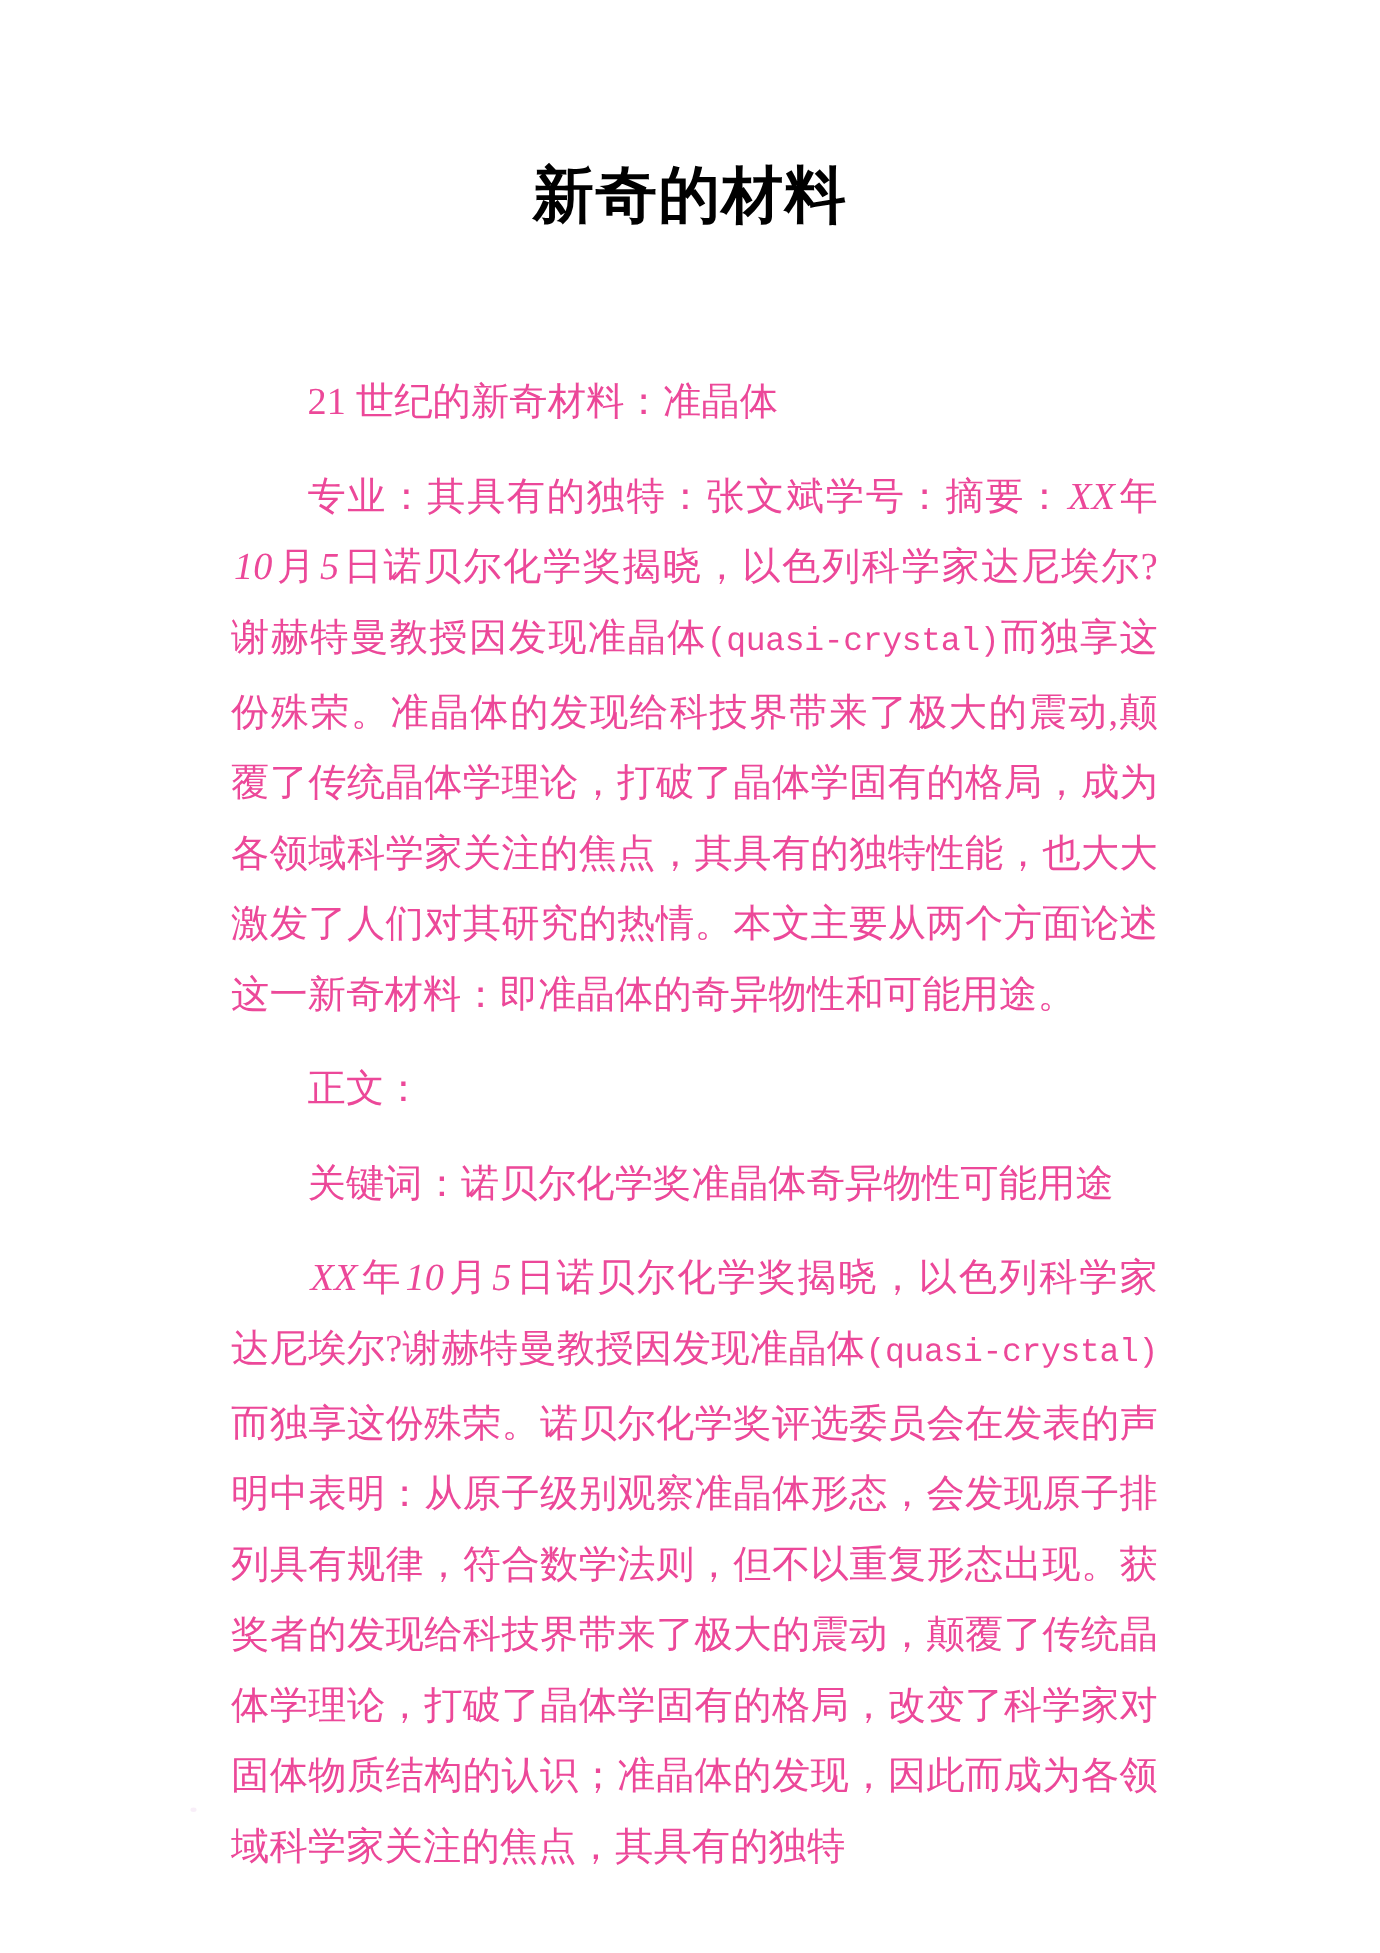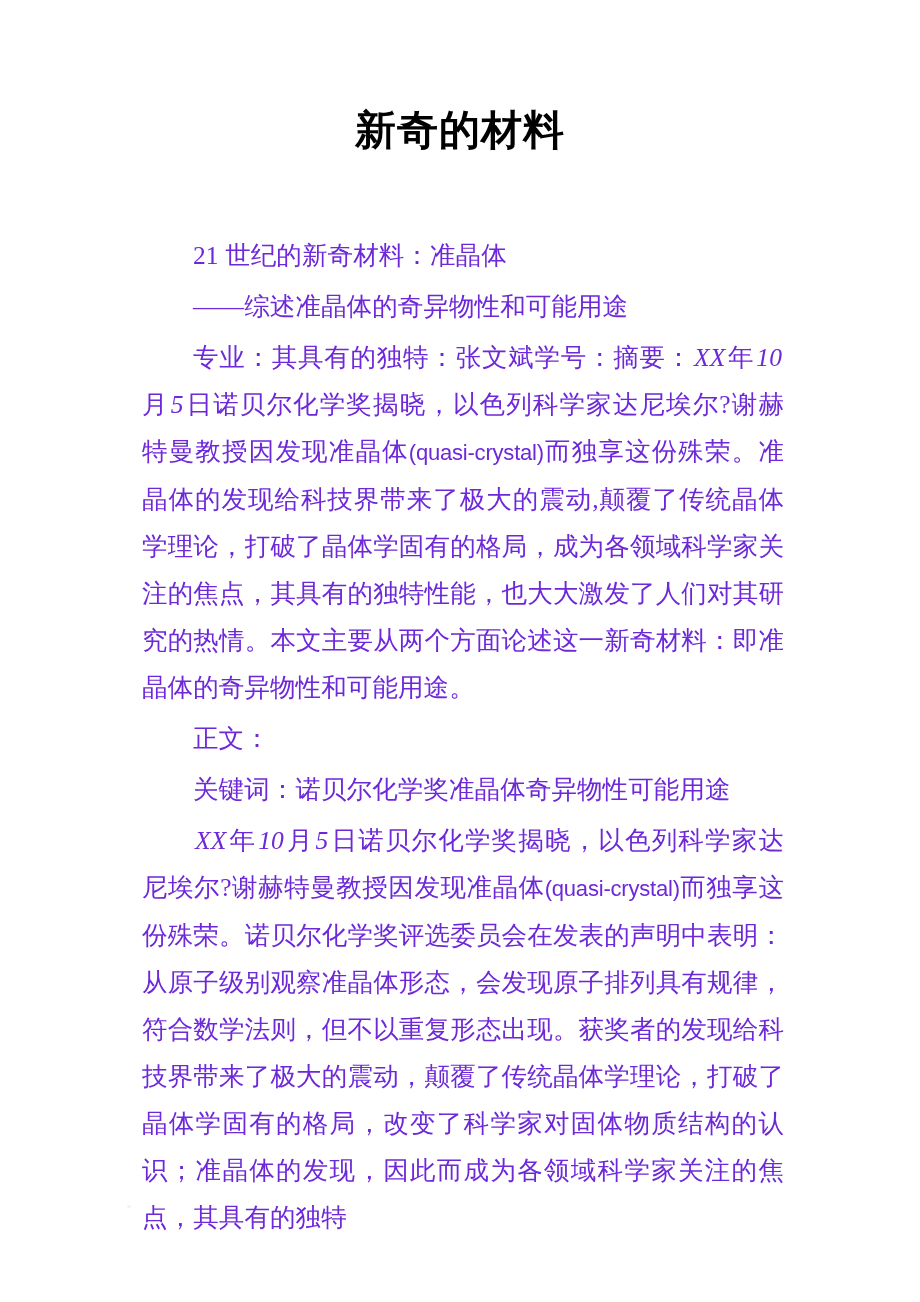--- a/index.html
+++ b/index.html
@@ -47,43 +47,43 @@
     left: 138px;
     top: 228px;
     width: 650px;
   }
 
   .para {
     font-size: 25.5px;
     line-height: 47px;
     text-align: justify;
     text-justify: inter-ideograph;
-    margin: 4px;
-    color: #6d28d9;
+    margin: 16px;
+    color: #ec4899;
     letter-spacing: 0.1px;
   }
 
   .para.indent {
     text-indent: 2em;
   }
 
   
   .para.short {
     text-align: left;
     white-space: nowrap;
   }
 
   
   .latin {
     font-family: "Liberation Serif", "DejaVu Serif", serif;
     padding: 0 2px;
     font-style: italic;
   }
   .mono {
-    font-family: Liberation Sans, sans-serif;
+    font-family: Liberation Mono, monospace;
     font-size: 22px;
     letter-spacing: -0.2px;
   }
 
   
   .scan-speck {
     position: absolute;
     left: 127px;
     top: 1205px;
     width: 4px;
@@ -97,21 +97,20 @@
 <body>
 
 <div class="page">
 
   <div class="doc-title">新奇的材料</div>
 
   <div class="body-block">
 
     <p class="para short indent">21 世纪的新奇材料：准晶体</p>
 
-    <p class="para short indent">——综述准晶体的奇异物性和可能用途</p>
 
     <p class="para indent"><span>专业：其具有的独特：张文斌学号：摘要：</span><span class="latin">XX</span><span>年</span><span class="latin">10</span><span>月</span><span class="latin">5</span><span>日诺贝尔化学奖揭晓，以色列科学家达尼埃尔?谢赫特曼教授因发现准晶体</span><span class="mono">(quasi-crystal)</span><span>而独享这份殊荣。准晶体的发现给科技界带来了极大的震动,颠覆了传统晶体学理论，打破了晶体学固有的格局，成为各领域科学家关注的焦点，其具有的独特性能，也大大激发了人们对其研究的热情。本文主要从两个方面论述这一新奇材料：即准晶体的奇异物性和可能用途。</span></p>
 
     <p class="para short indent">正文：</p>
 
     <p class="para short indent">关键词：诺贝尔化学奖准晶体奇异物性可能用途</p>
 
     <p class="para indent"><span class="latin">XX</span><span>年</span><span class="latin">10</span><span>月</span><span class="latin">5</span><span>日诺贝尔化学奖揭晓，以色列科学家达尼埃尔?谢赫特曼教授因发现准晶体</span><span class="mono">(quasi-crystal)</span><span>而独享这份殊荣。诺贝尔化学奖评选委员会在发表的声明中表明：从原子级别观察准晶体形态，会发现原子排列具有规律，符合数学法则，但不以重复形态出现。获奖者的发现给科技界带来了极大的震动，颠覆了传统晶体学理论，打破了晶体学固有的格局，改变了科学家对固体物质结构的认识；准晶体的发现，因此而成为各领域科学家关注的焦点，其具有的独特</span></p>
 
   </div>

